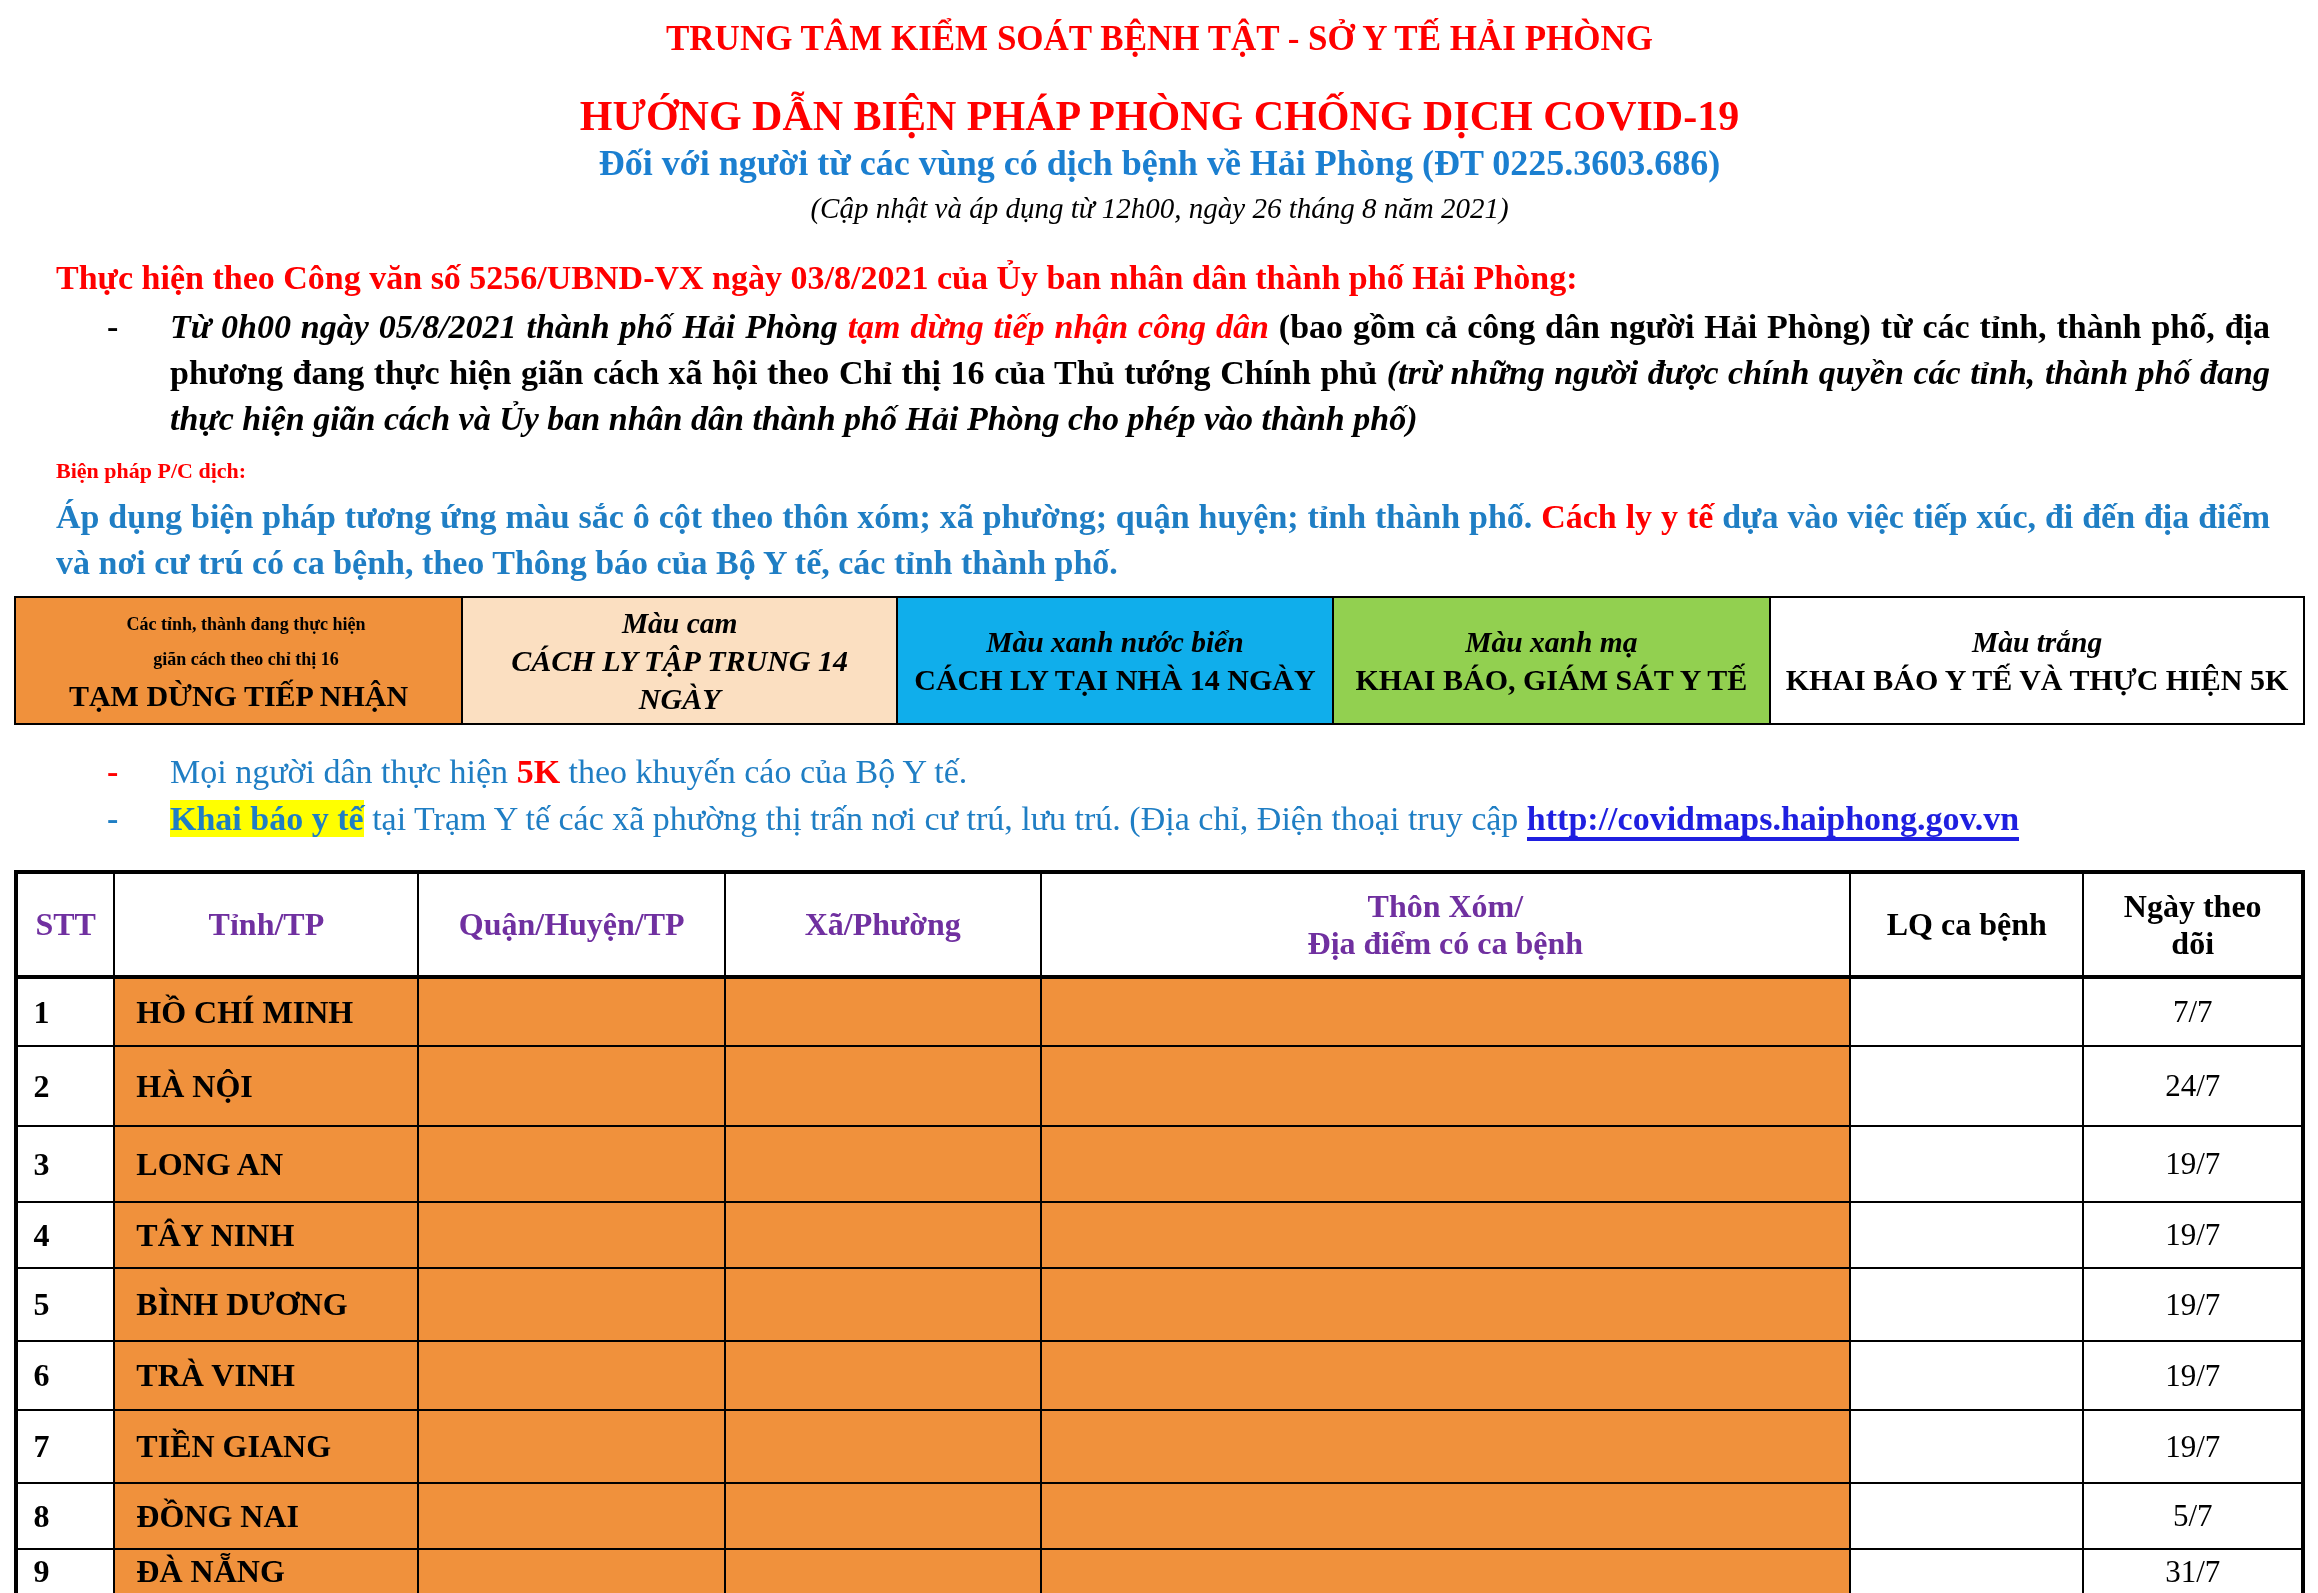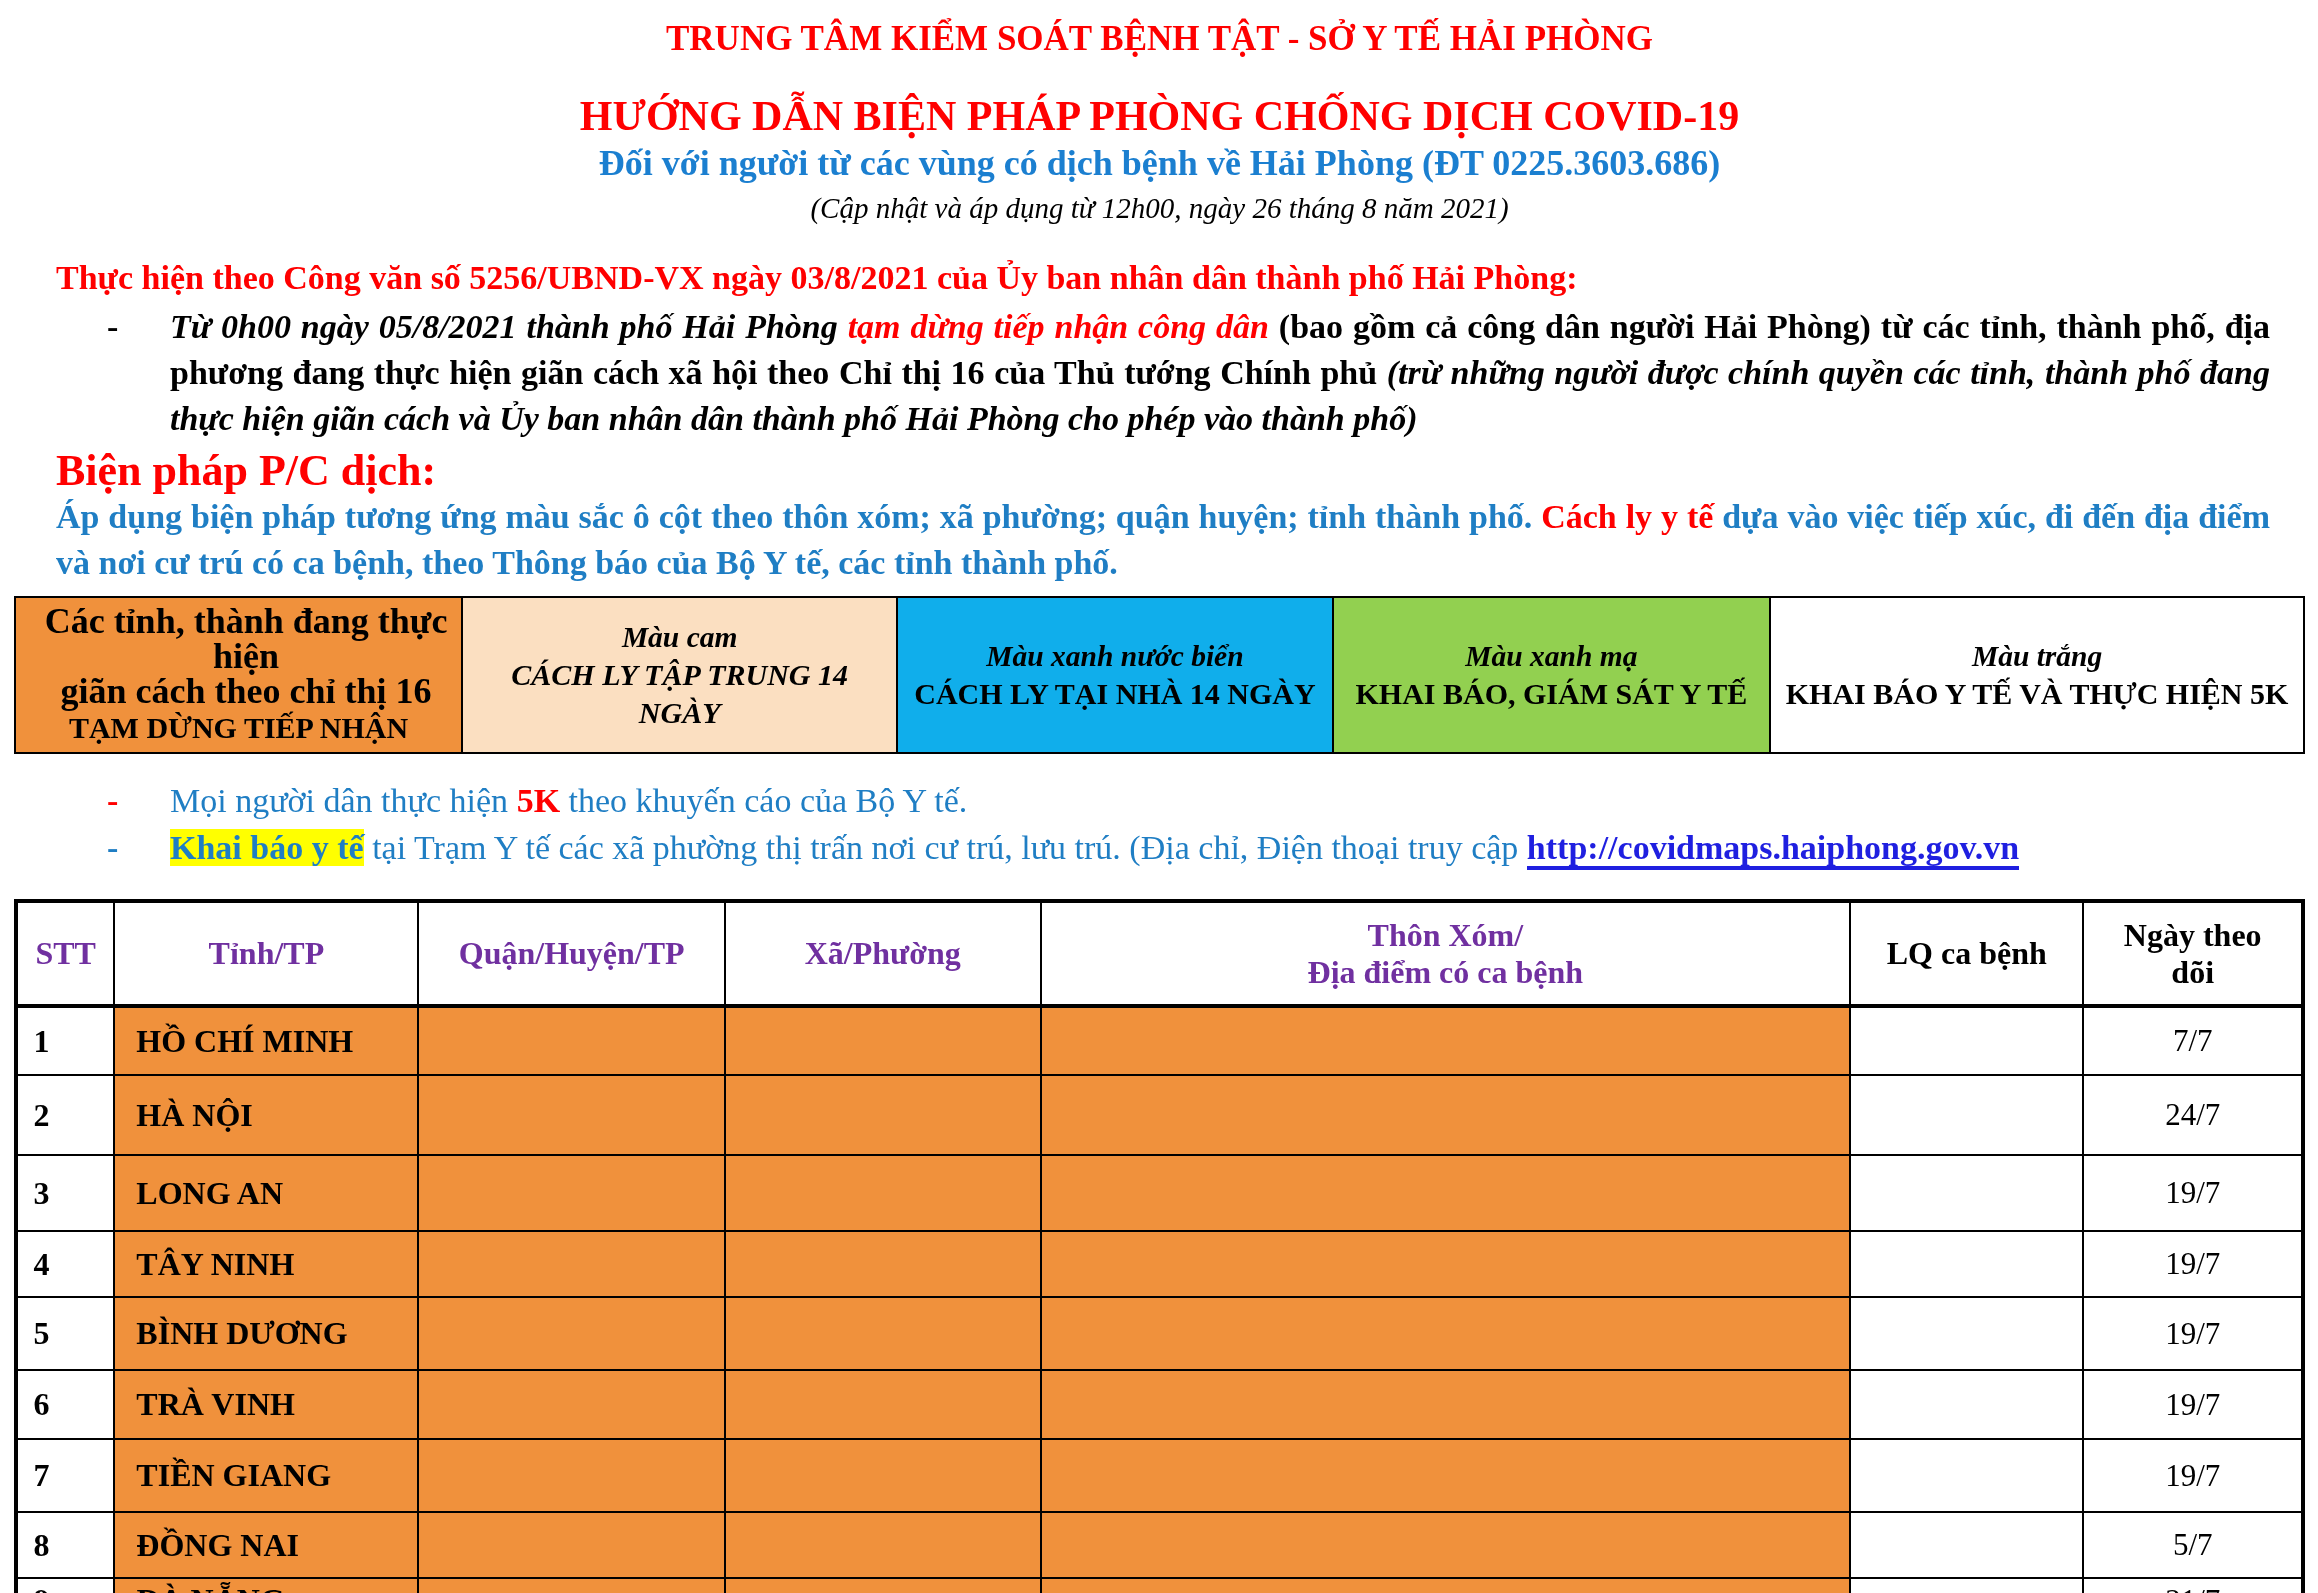--- a/index.html
+++ b/index.html
@@ -17,37 +17,37 @@
   .hdr-line4 { margin-top:4.2px;  font-size:29px; line-height:39px; font-style:italic; color:#000; }
 
   
   .content { margin:0 49px 0 56px; }
   .lead { margin-top:28px; color:#FF0000; font-weight:bold; font-size:34px; line-height:44px; }
   .bullet { display:flex; margin-top:4.2px; }
   .bullet .dash { flex:0 0 21px; margin-left:51px; font-weight:bold; font-size:34px; line-height:46px; }
   .bullet .btext { flex:1; margin-left:42px; text-align:justify; font-weight:bold; font-size:34px; line-height:46px; }
   .it { font-style:italic; }
   .red { color:#FF0000; }
-  .measures-head { margin-top:7px; color:#FF0000; font-weight:bold; font-size:44px; line-height:44px; }
+  .measures-head { margin-top:7px; color:#FF0000; font-weight:bold; font-size:22px; line-height:44px; }
   .measures-body { margin-top:1.4px; color:#1F7EC4; font-weight:bold; font-size:34px; line-height:46px; text-align:justify; }
 
   
   .legend { display:flex; margin:9.8px 14px 0 14px; }
   .legend-box {
     box-sizing:border-box; min-height:124px; border:2.8px solid #000; border-left:none;
     display:flex; flex-direction:column; justify-content:center; align-items:center;
     text-align:center; padding:5.6px 8.4px;
   }
   .legend-box:first-child { border-left:2.8px solid #000; }
   .lb1 { flex:0 0 19.6%; background:#F0913C; }
   .lb2 { flex:0 0 19.0%; background:#FBDFC1;align-items:center; }
   .lb3 { flex:0 0 19.0%; background:#10AEEB; }
   .lb4 { flex:0 0 19.1%; background:#92D050; }
   .lb5 { flex:1;        background:#FFFFFF; }
-  .legend-box .sm   { font-weight:bold; font-size:36px; line-height:35px;margin-left:15px; }
+  .legend-box .sm   { font-weight:bold; font-size:18px; line-height:35px;margin-left:15px; }
   .legend-box .ital { font-weight:bold; font-style:italic; font-size:29.5px; line-height:38px; }
   .legend-box .caps { font-weight:bold; font-size:30px; line-height:38px; }
   .legend-box .caps.ital2 { font-style:italic; }
 
   
   .note { display:flex; color:#1F7EC4; font-size:34px; line-height:44px; }
   .note1 { margin-top:25px; }
   .note2 { margin-top:2.8px; }
   .note .dash { flex:0 0 21px; margin-left:51px; font-weight:bold; }
   .note .ntext { flex:1; margin-left:42px; }

